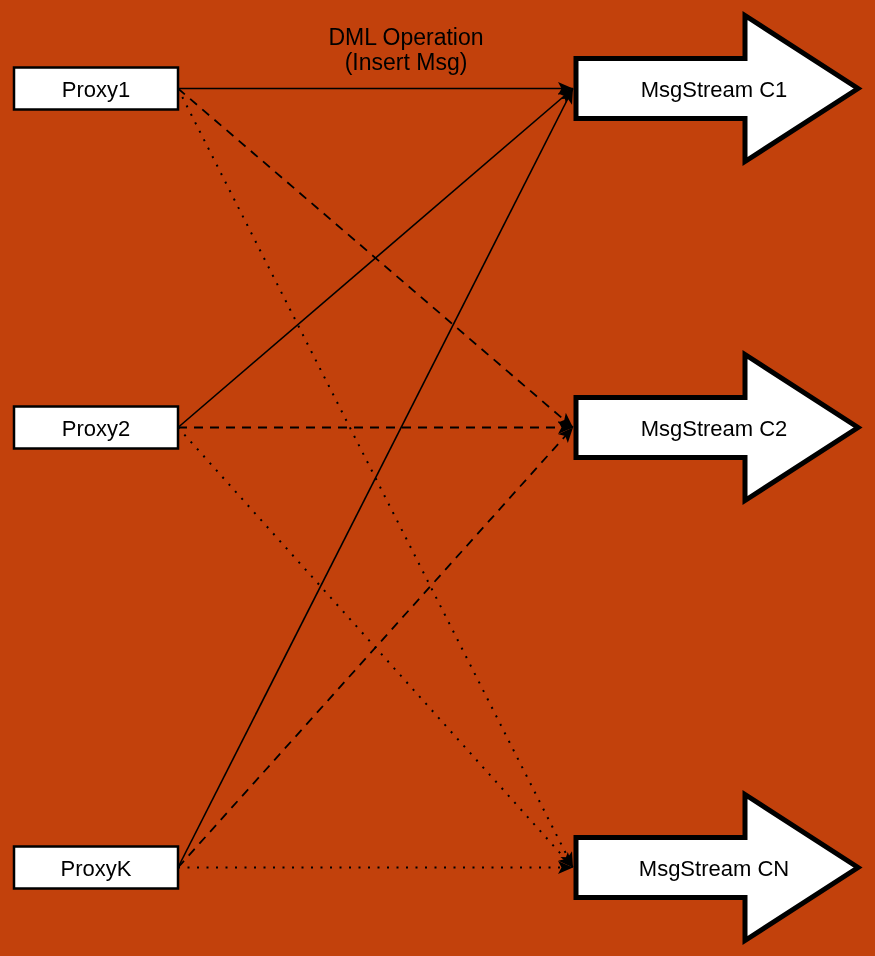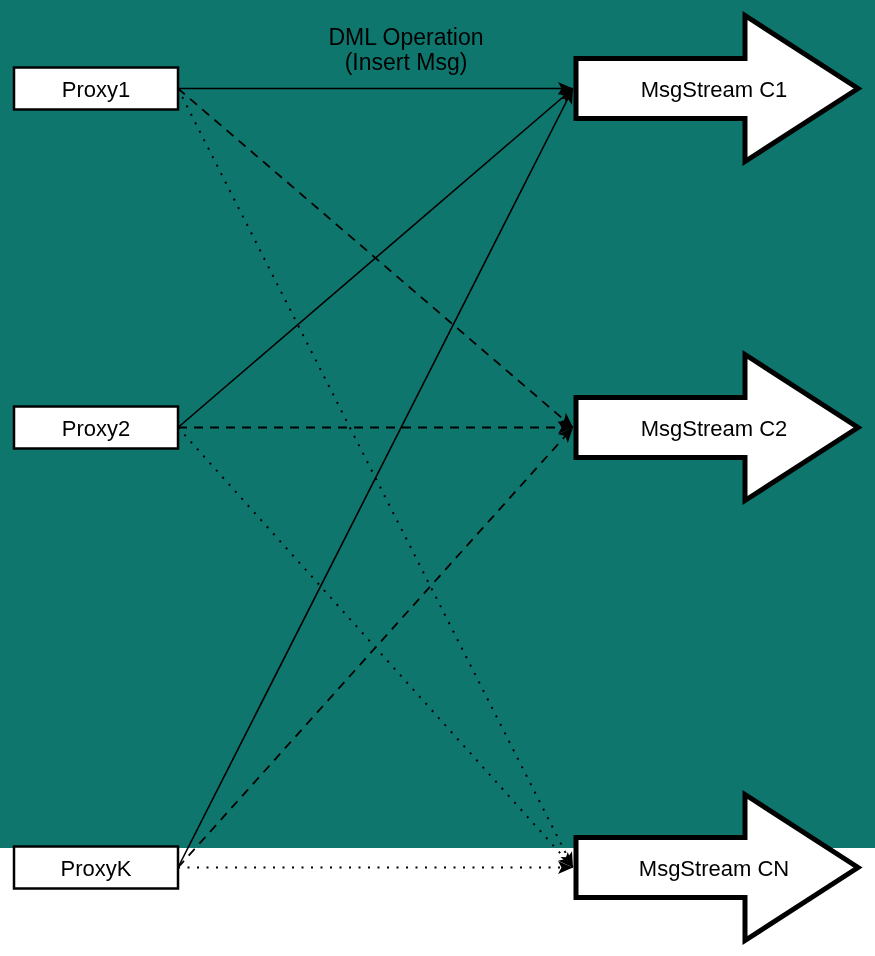--- a/index.html
+++ b/index.html
@@ -7,22 +7,22 @@
     padding: 0;
     background: #ffffff;
     width: 875px;
     height: 956px;
     overflow: hidden;
     font-family: "Liberation Sans", sans-serif;
   }
   #diagram-wrap {
     position: relative;
     width: 875px;
-    height: 848px;
-    background: #0f766e;
+    height: 956px;
+    background: #c2410c;
   }
   svg { display: block; }
 
   .node-box {
     fill: #ffffff;
     stroke: #000000;
     stroke-width: 2.5;
   }
   .stream-arrow {
     fill: #ffffff;

